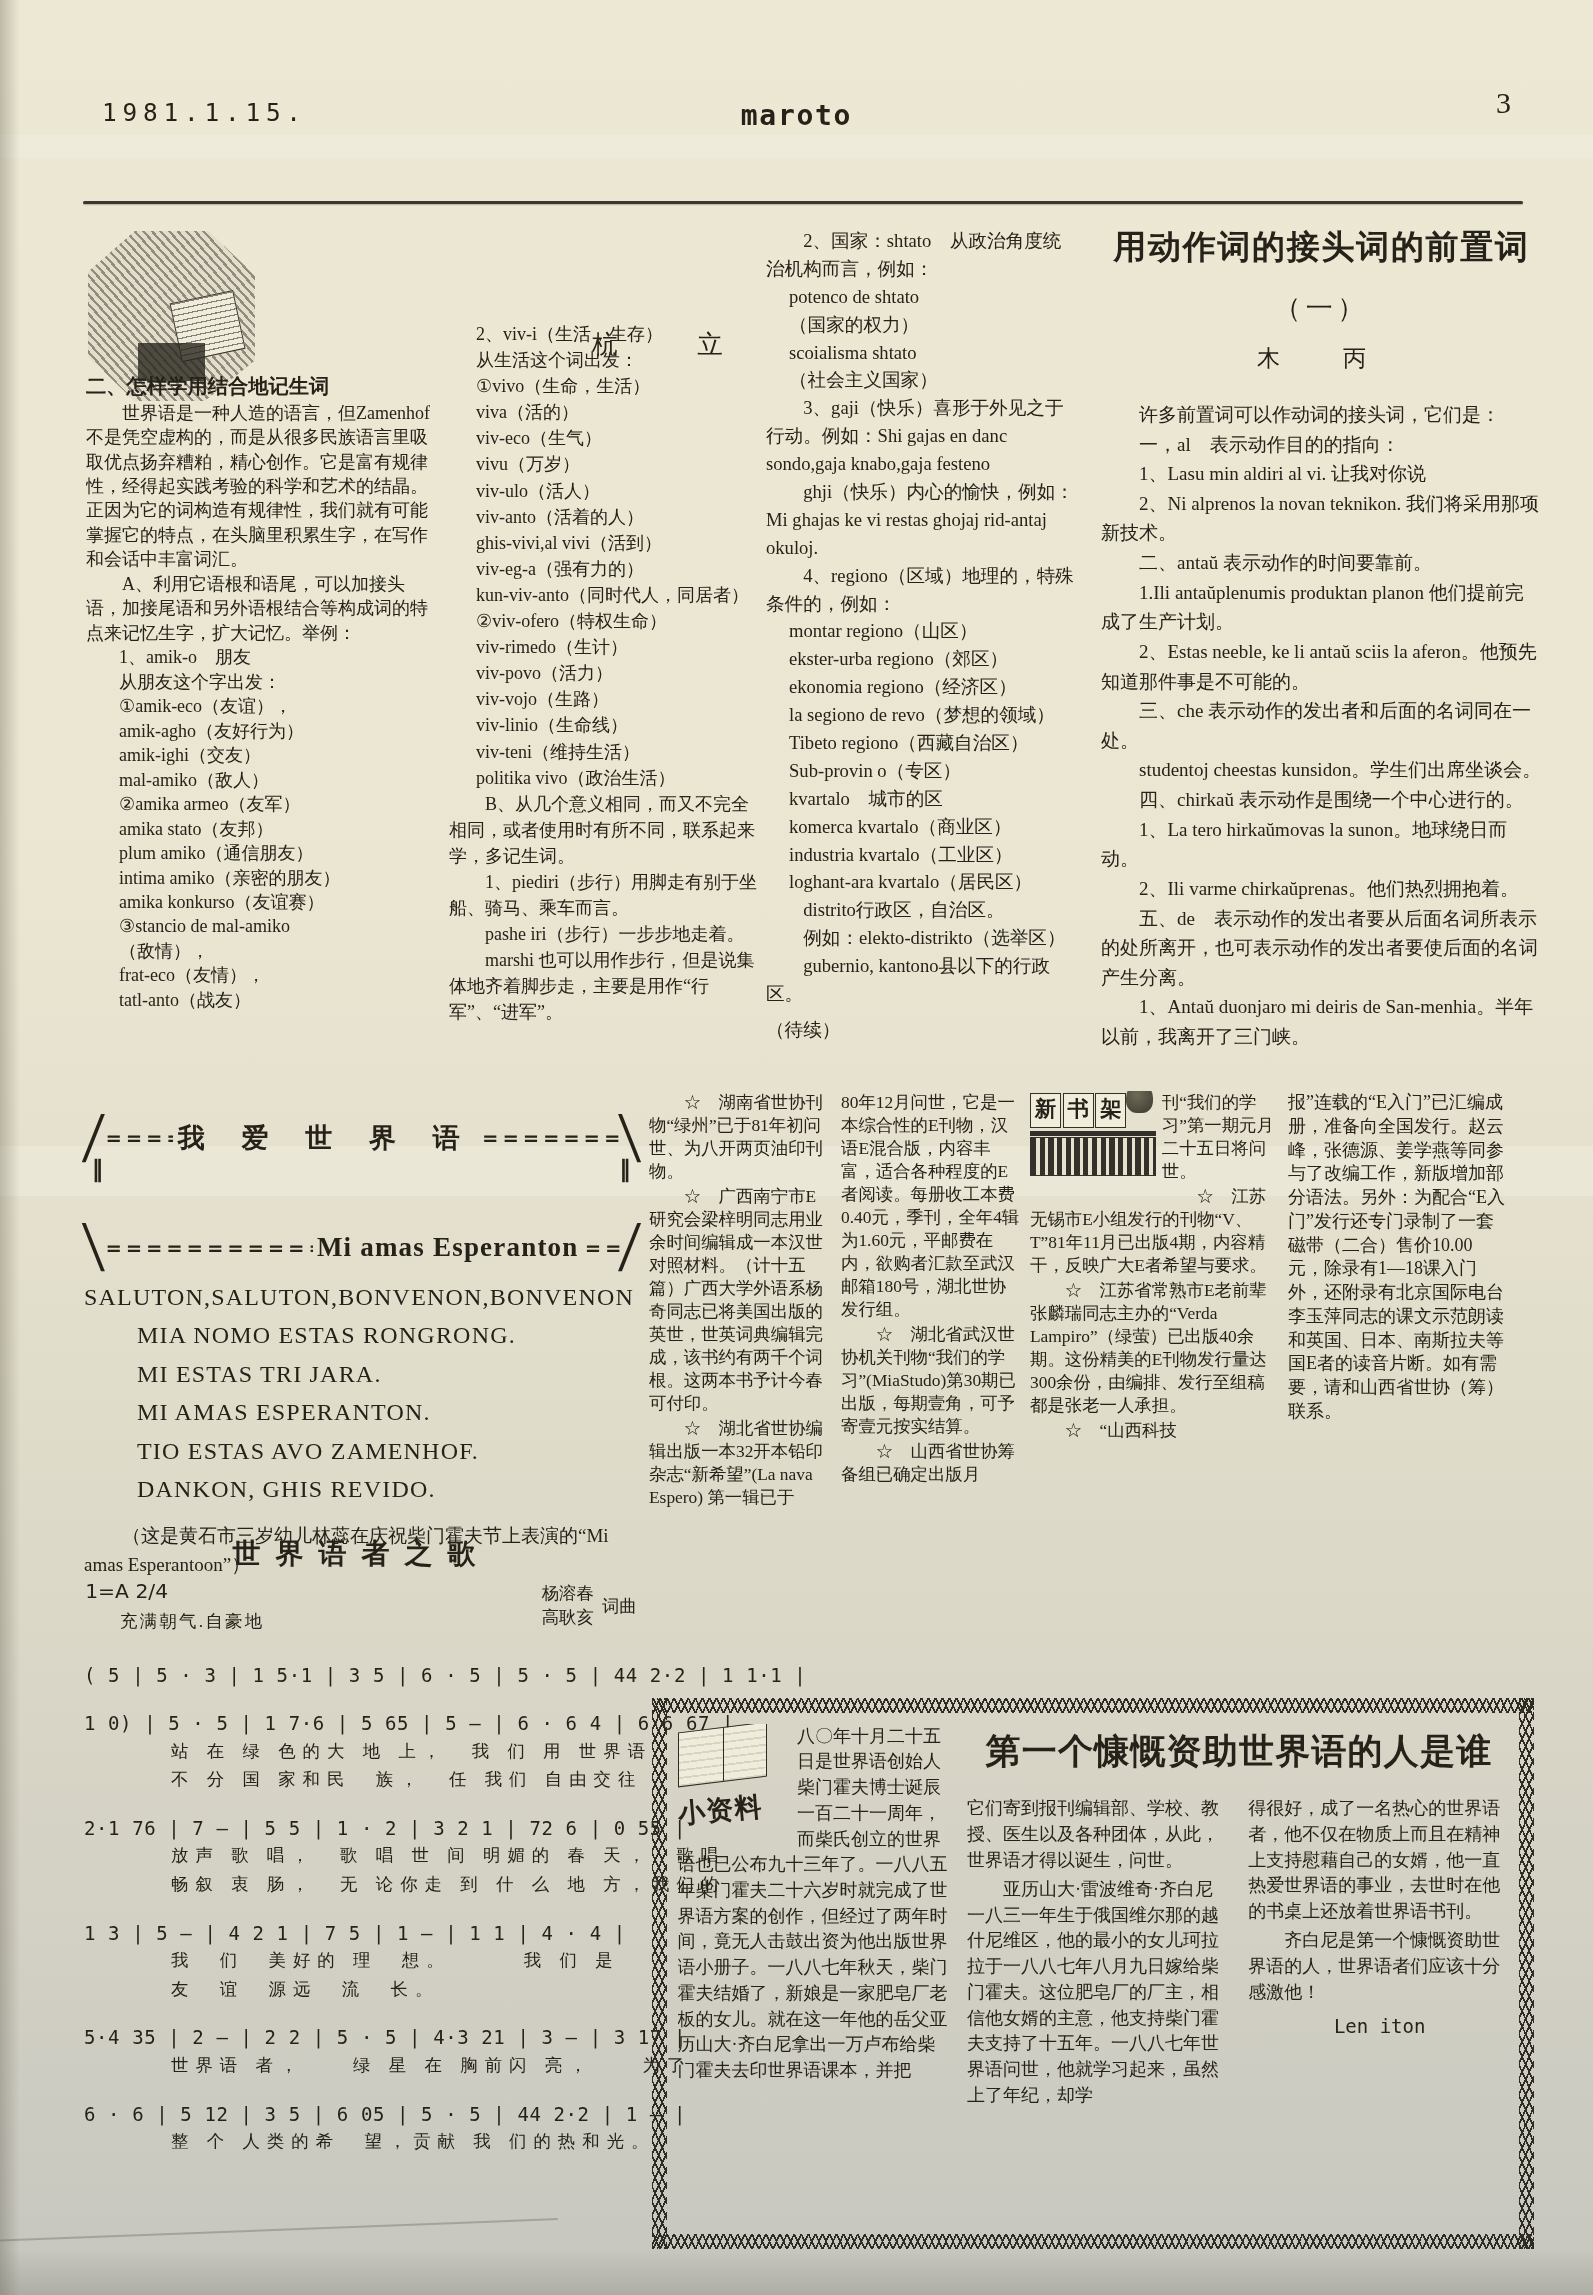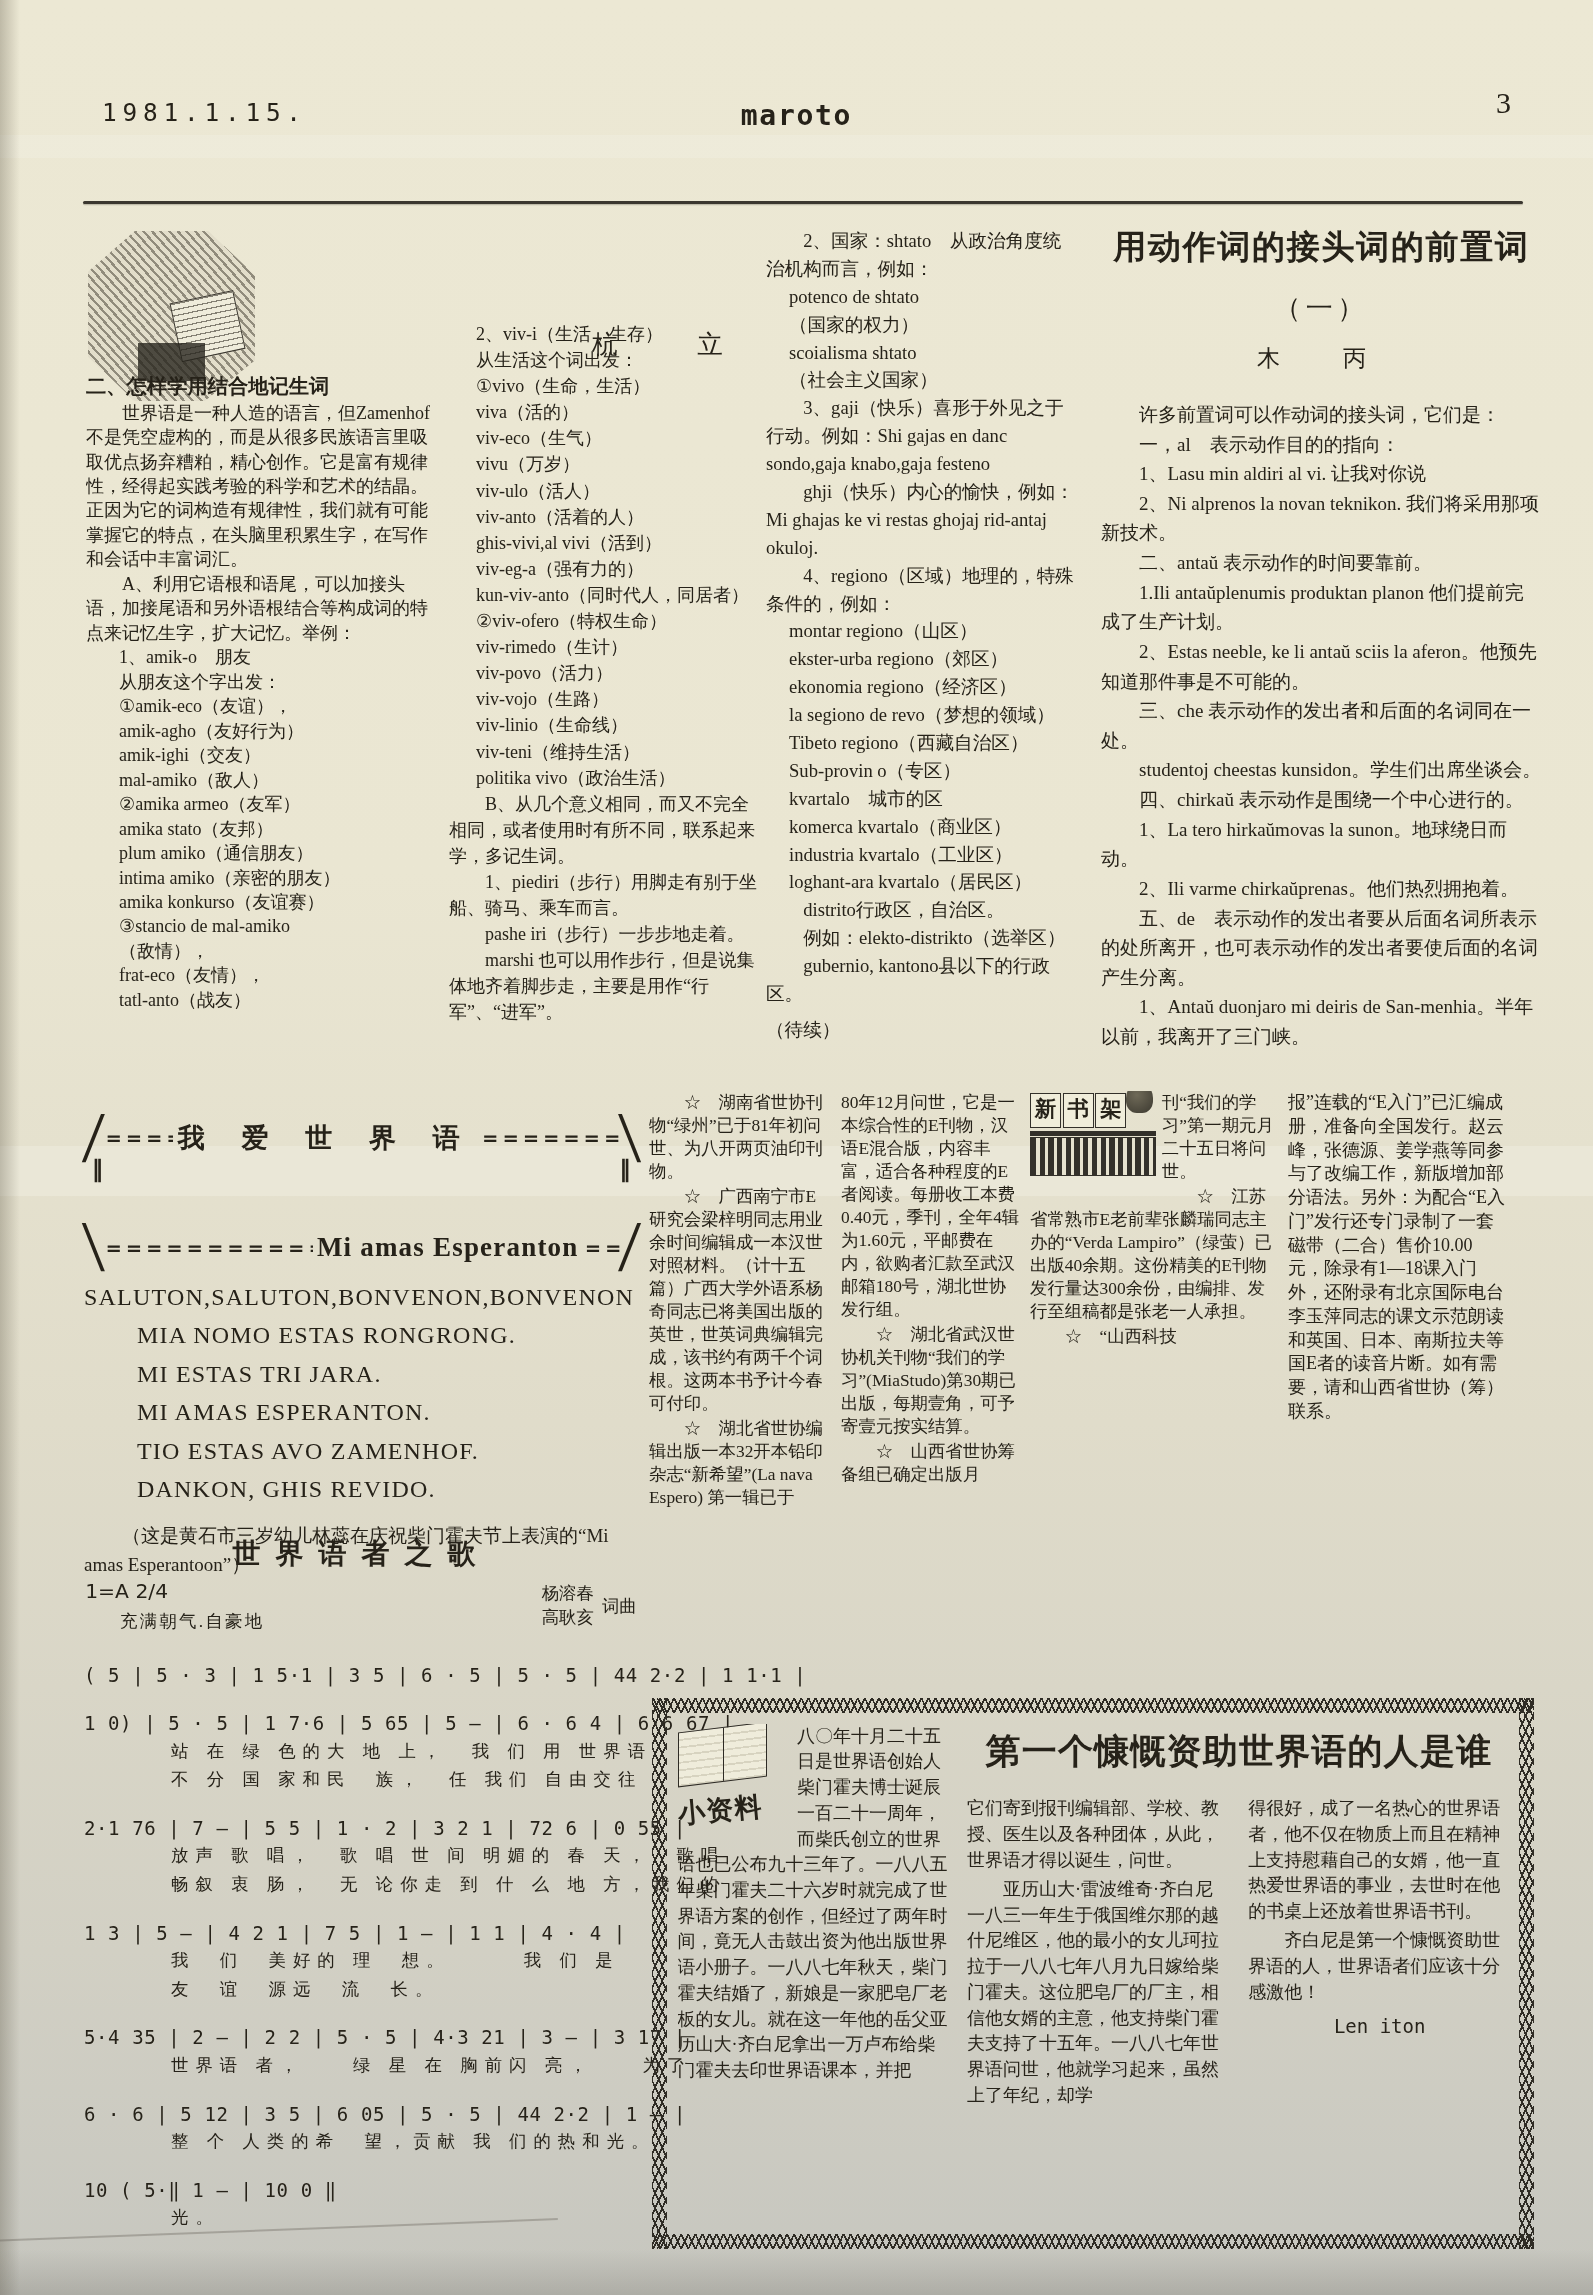--- a/index.html
+++ b/index.html
@@ -293,24 +293,20 @@
       <div class="lyr">友　谊　源远　流　长。</div>
     </div>
     <div class="sg-line">
       <div class="jp">5·4 35 | 2 — | 2 2 | 5 · 5 | 4·3 21 | 3 — | 3 17 |</div>
       <div class="lyr">世界语 者，　　绿 星 在 胸前闪 亮，　　为了</div>
     </div>
     <div class="sg-line">
       <div class="jp">6 · 6 | 5 12 | 3 5 | 6 05 | 5 · 5 | 44 2·2 | 1 — |</div>
       <div class="lyr">整 个 人类的希　望，贡献 我 们的热和光。</div>
     </div>
-    <div class="sg-line">
-      <div class="jp">10 ( 5·‖ 1 — | 10 0 ‖</div>
-      <div class="lyr">光。</div>
-    </div>
   </div>
 
   <div class="abs news news-a">
       <p>　　☆　湖南省世协刊物“绿州”已于81年初问世、为八开两页油印刊物。</p>
       <p>　　☆　广西南宁市E研究会梁梓明同志用业余时间编辑成一本汉世对照材料。（计十五篇）广西大学外语系杨奇同志已将美国出版的英世，世英词典编辑完成，该书约有两千个词根。这两本书予计今春可付印。</p>
       <p>　　☆　湖北省世协编辑出版一本32开本铅印杂志“新希望”(La nava Espero) 第一辑已于</p>
     </div>
   <div class="abs news news-b">
       <p>80年12月问世，它是一本综合性的E刊物，汉语E混合版，内容丰富，适合各种程度的E者阅读。每册收工本费0.40元，季刊，全年4辑为1.60元，平邮费在内，欲购者汇款至武汉邮箱180号，湖北世协发行组。</p>
       <p>　　☆　湖北省武汉世协机关刊物“我们的学习”(MiaStudo)第30期已出版，每期壹角，可予寄壹元按实结算。</p>
@@ -318,20 +314,21 @@
     </div>
   <div class="abs news news-c">
     <div class="shelf">
       <div class="shelf-plant"></div>
       <div class="shelf-tiles"><span>新</span><span>书</span><span>架</span></div>
       <div class="shelf-bar"></div>
       <div class="shelf-books"></div>
     </div>
     <div>
         <p>刊“我们的学习”第一期元月二十五日将问世。</p>
+        <p>　　☆　江苏无锡市E小组发行的刊物“V、T”81年11月已出版4期，内容精干，反映广大E者希望与要求。</p>
         <p>　　☆　江苏省常熟市E老前辈张麟瑞同志主办的“Verda Lampiro”（绿萤）已出版40余期。这份精美的E刊物发行量达300余份，由编排、发行至组稿都是张老一人承担。</p>
         <p>　　☆　“山西科技</p>
       </div>
   </div>
   <div class="abs news news-d">
       <p>报”连载的“E入门”已汇编成册，准备向全国发行。赵云峰，张德源、姜学燕等同参与了改编工作，新版增加部分语法。另外：为配合“E入门”发行还专门录制了一套磁带（二合）售价10.00元，除录有1—18课入门外，还附录有北京国际电台李玉萍同志的课文示范朗读和英国、日本、南斯拉夫等国E者的读音片断。如有需要，请和山西省世协（筹）联系。</p>
     </div>
 
   <div class="abs ibox">
     <div class="ib-bd ib-t"></div>

